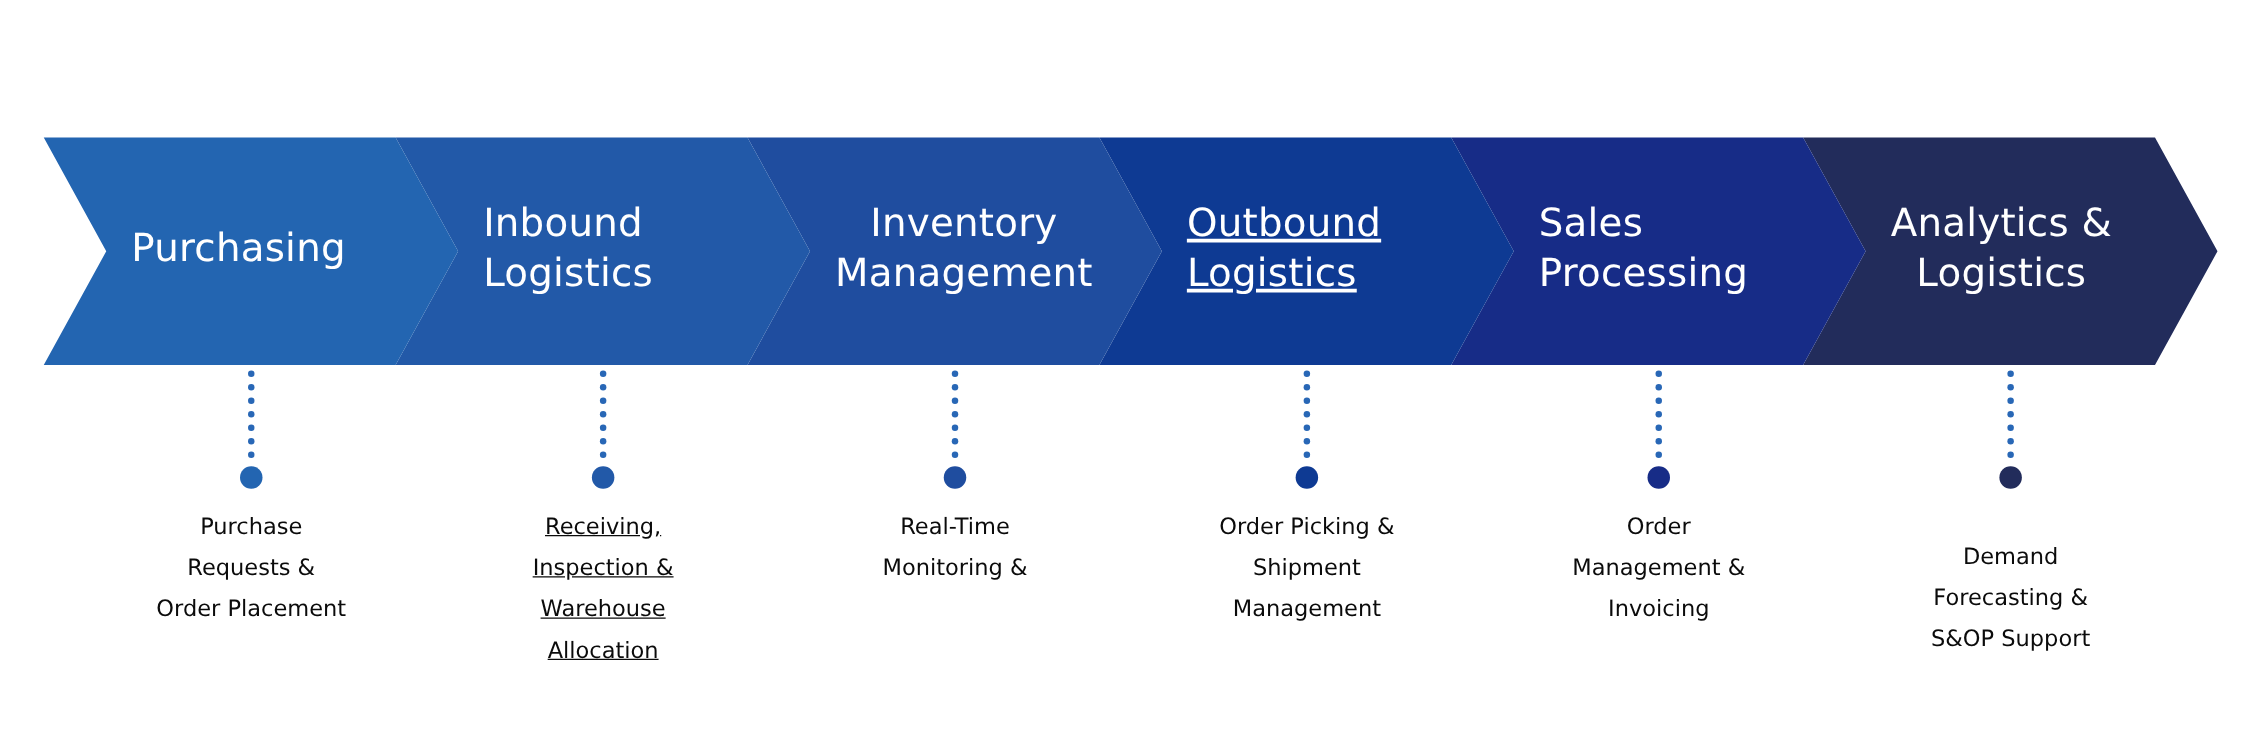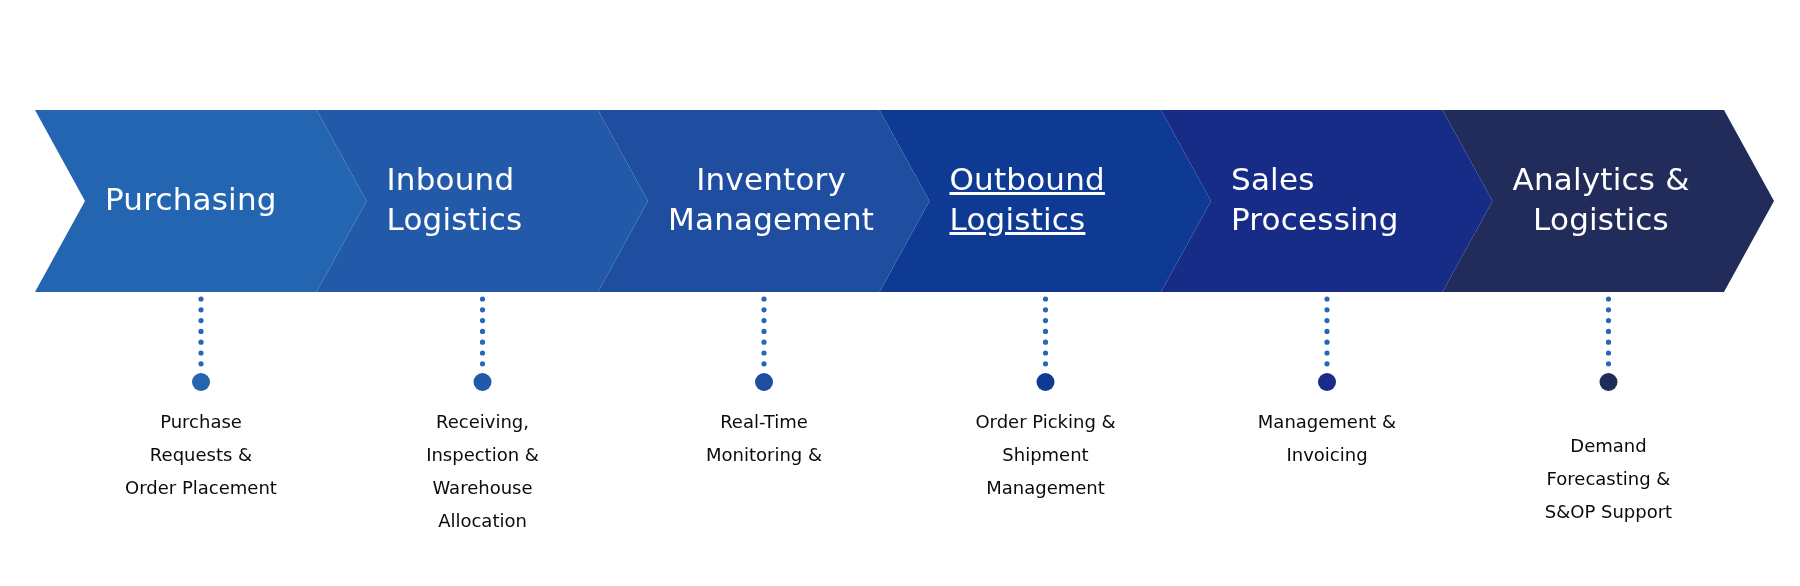--- a/index.html
+++ b/index.html
@@ -77,21 +77,21 @@
     </div>
     <div class="stage-desc" style="left: 71px; top: 389px;">
       <span class="desc-line">Purchase</span>
       <span class="desc-line">Requests &amp;</span>
       <span class="desc-line">Order Placement</span>
     </div>
     <div class="stage-title" style="left: 386.5px; top: 143px;">
       <span class="desc-line">Inbound</span>
       <span class="desc-line">Logistics</span>
     </div>
-    <div class="stage-desc" style="left: 352.5px; top: 389px;">
+    <div class="stage-desc" style="left: 352.5px; top: 389px; text-decoration: underline;">
       <span class="desc-line">Receiving,</span>
       <span class="desc-line">Inspection &amp;</span>
       <span class="desc-line">Warehouse</span>
       <span class="desc-line">Allocation</span>
     </div>
     <div class="stage-title" style="left: 668px; top: 143px; text-align: center;">
       <span class="desc-line">Inventory</span>
       <span class="desc-line">Management</span>
     </div>
     <div class="stage-desc" style="left: 634px; top: 389px;">
@@ -105,20 +105,21 @@
     <div class="stage-desc" style="left: 915.5px; top: 389px;">
       <span class="desc-line">Order Picking &amp;</span>
       <span class="desc-line">Shipment</span>
       <span class="desc-line">Management</span>
     </div>
     <div class="stage-title" style="left: 1231px; top: 143px;">
       <span class="desc-line">Sales</span>
       <span class="desc-line">Processing</span>
     </div>
     <div class="stage-desc" style="left: 1197px; top: 389px;">
+      <span class="desc-line">Order</span>
       <span class="desc-line">Management &amp;</span>
       <span class="desc-line">Invoicing</span>
     </div>
     <div class="stage-title" style="left: 1512.5px; top: 143px; text-align: center;">
       <span class="desc-line">Analytics &amp;</span>
       <span class="desc-line">Logistics</span>
     </div>
     <div class="stage-desc" style="left: 1478.5px; top: 389px; margin-top: 24px;">
       <span class="desc-line">Demand</span>
       <span class="desc-line">Forecasting &amp;</span>

